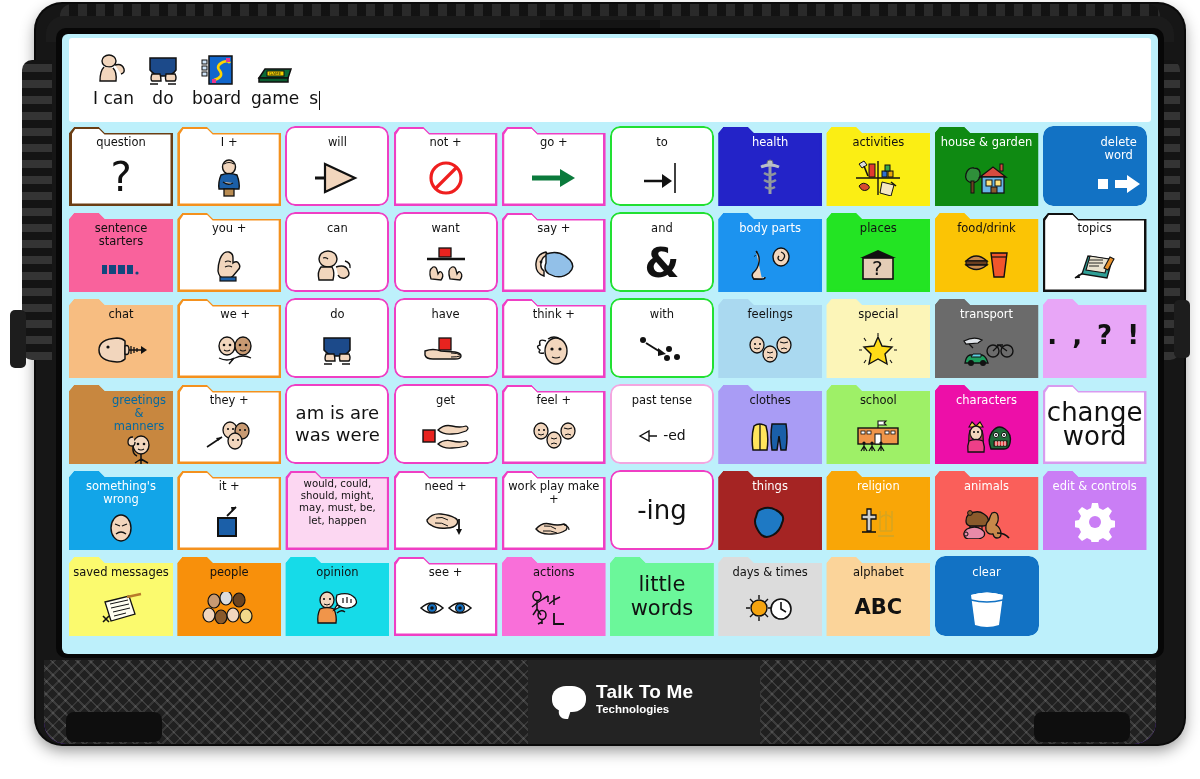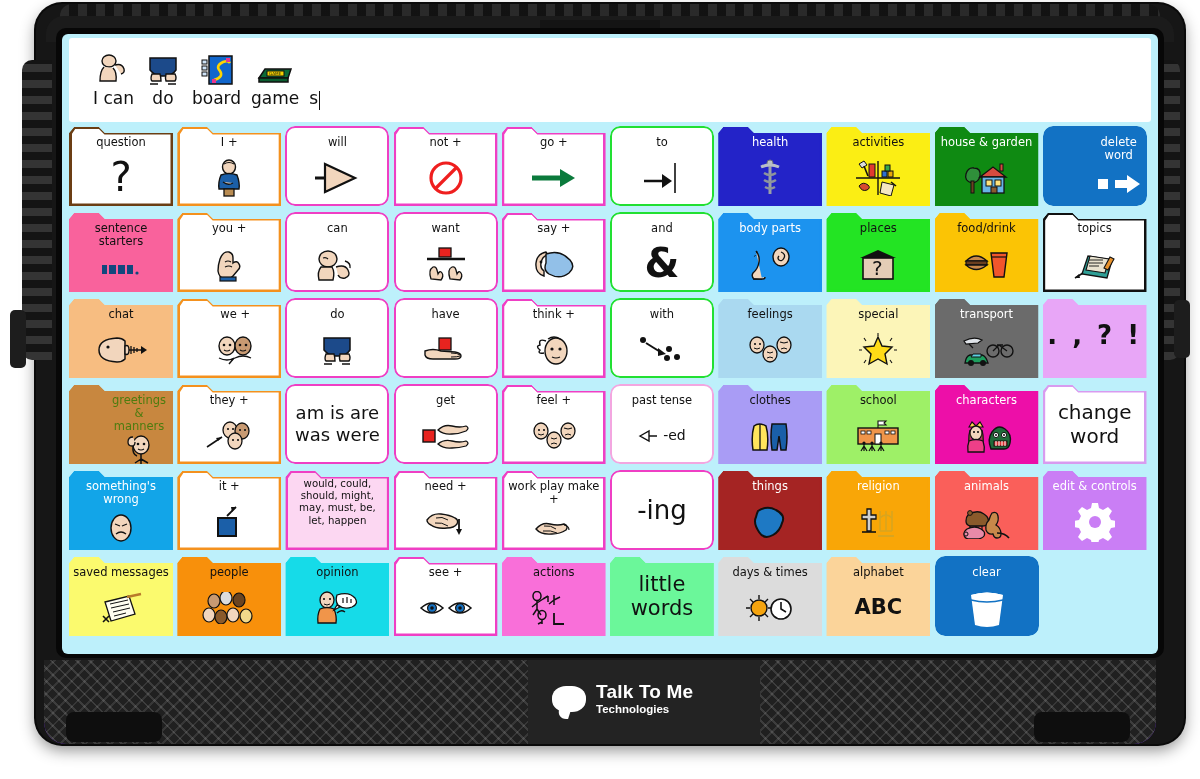--- a/index.html
+++ b/index.html
@@ -603,21 +603,21 @@
           </div>
         </div>
         <div class="cell">
           <div class="btn folder" style="color: rgb(17, 17, 17);">
             <div class="fbg" style="background:#e8a6f7;clip-path:polygon(0 7px, 5px 1px, 30px 1px, 36px 7px, 100% 7px, 100% 100%, 0 100%);"></div>
             <div class="fbg" style="background:#e8a6f7;left:2.5px;top:2.5px;right:2.5px;bottom:2.5px;clip-path:polygon(0 6px, 4px 0px, 27px 0px, 33px 6px, 100% 6px, 100% 100%, 0 100%);"></div>
             <div class="bigtext" style="font-size: 26px; letter-spacing: 3px; font-weight: bold; margin-top: -6px;">.  ,  ?  !</div>
           </div>
         </div>
         <div class="cell">
-          <div class="btn folder" style="color: #4d7c0f; padding-left: 36px;">
+          <div class="btn folder" style="color: #0369a1; padding-left: 36px;">
             <div class="fbg" style="background:#c8873f;clip-path:polygon(0 7px, 5px 1px, 30px 1px, 36px 7px, 100% 7px, 100% 100%, 0 100%);"></div>
             <div class="fbg" style="background:#cd8game;left:2.5px;top:2.5px;right:2.5px;bottom:2.5px;clip-path:polygon(0 6px, 4px 0px, 27px 0px, 33px 6px, 100% 6px, 100% 100%, 0 100%);"></div>
             <div class="blabel">greetings &amp;
 manners</div>
             <div class="bicon">
               <svg width="36" height="40" viewBox="0 0 36 40">
                 <ellipse cx="20" cy="12" rx="8" ry="9" fill="#f2d6bd" stroke="#111" stroke-width="1.4"></ellipse>
                 <circle cx="17" cy="11" r="1.3" fill="#111"></circle>
                 <circle cx="23" cy="11" r="1.3" fill="#111"></circle>
                 <path d="M17 16 q3 2 6 0" fill="none" stroke="#111" stroke-width="1.1"></path>
@@ -760,21 +760,21 @@
                 <rect x="33" y="22" width="13" height="5" fill="#d33" stroke="#111" stroke-width="1"></rect>
                 <path d="M35 22 v5 M38 22 v5 M41 22 v5 M44 22 v5" stroke="#fff" stroke-width="1"></path>
               </svg>
             </div>
           </div>
         </div>
         <div class="cell">
           <div class="btn folder" style="color: rgb(17, 17, 17);">
             <div class="fbg" style="background:#d89bef;clip-path:polygon(0 7px, 5px 1px, 30px 1px, 36px 7px, 100% 7px, 100% 100%, 0 100%);"></div>
             <div class="fbg" style="background:#ffffff;left:2.5px;top:2.5px;right:2.5px;bottom:2.5px;clip-path:polygon(0 6px, 4px 0px, 27px 0px, 33px 6px, 100% 6px, 100% 100%, 0 100%);"></div>
-            <div class="bigtext" style="font-size: 20px; line-height: 24px;">change
+            <div class="bigtext" style="font-size: 26px; line-height: 24px;">change
 word</div>
           </div>
         </div>
         <div class="cell">
           <div class="btn folder" style="color: rgb(255, 255, 255);">
             <div class="fbg" style="background:#12a5e8;clip-path:polygon(0 7px, 5px 1px, 30px 1px, 36px 7px, 100% 7px, 100% 100%, 0 100%);"></div>
             <div class="fbg" style="background:#12a5e8;left:2.5px;top:2.5px;right:2.5px;bottom:2.5px;clip-path:polygon(0 6px, 4px 0px, 27px 0px, 33px 6px, 100% 6px, 100% 100%, 0 100%);"></div>
             <div class="blabel">something's
 wrong</div>
             <div class="bicon">

